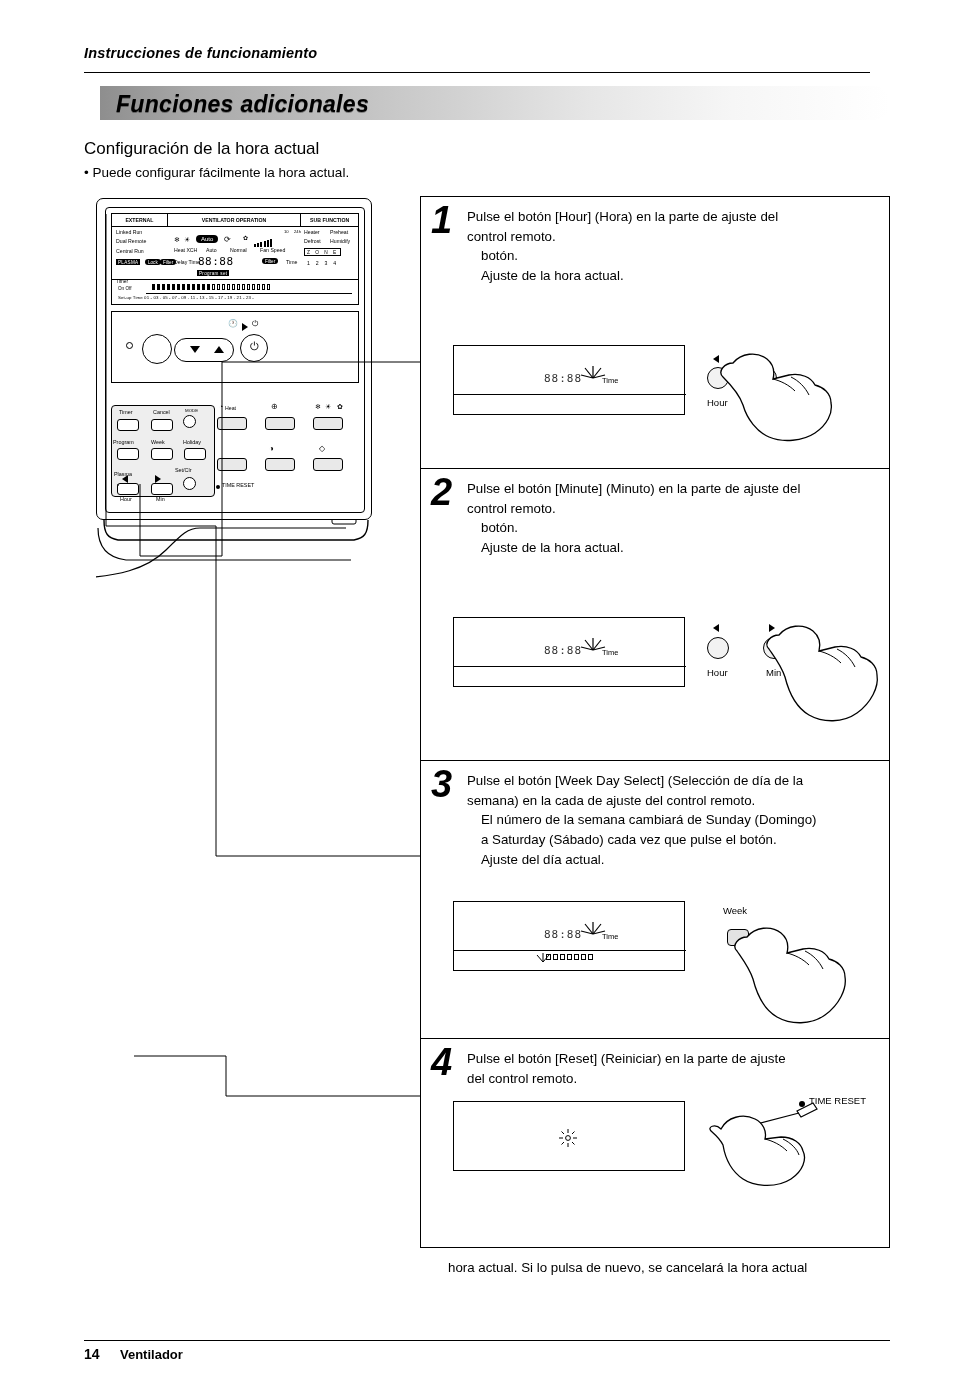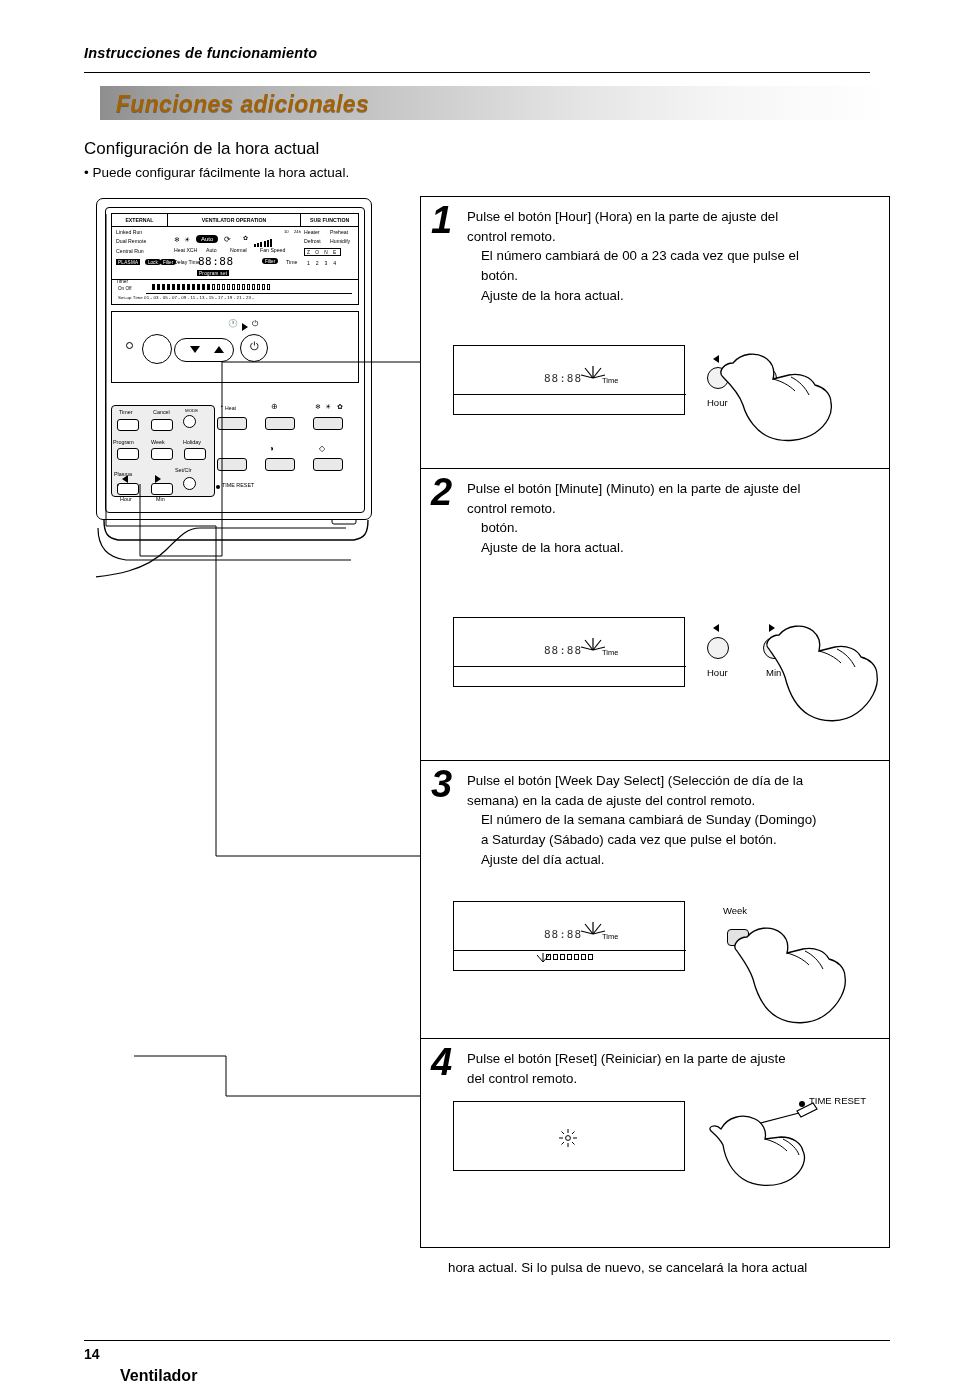--- a/index.html
+++ b/index.html
@@ -27,21 +27,21 @@
 
   
   .banner {
     position: absolute; left: 100px; top: 86px; width: 790px; height: 34px;
     border-radius: 0 17px 17px 0;
     background: linear-gradient(to right, #8e8e8e 0%, #a9a9a9 12%, #c9c9c9 38%, #e6e6e6 62%, #f6f6f6 80%, #ffffff 100%);
   }
   .banner-title {
     position: absolute; left: 116px; top: 91px;
     font-size: 23px; font-weight: bold; font-style: italic;
-    color: #a16207;
+    color: #000000;
     text-shadow: 0 1px 0 rgba(0,0,0,0.35);
     letter-spacing: 0.3px;
   }
 
   .sec-title {
     position: absolute; left: 84px; top: 139px;
     font-size: 17px; font-weight: normal;
   }
   .sec-bullet {
     position: absolute; left: 84px; top: 165px;
@@ -198,21 +198,21 @@
   }
   .footnote .fn-ind { display:block; padding-left:24px; }
 
   .foot-rule {
     position:absolute; left:84px; top:1340px; width:806px; height:1px; background:#000;
   }
   .pageno {
     position:absolute; left:84px; top:1346px; font-size:14px; font-weight:bold;
   }
   .footlabel {
-    position:absolute; left:120px; top:1347px; font-size:16px; font-weight:bold;margin-top:20px;
+    position:absolute; left:120px; top:1347px; font-size:13px; font-weight:bold;
   }
 
   .small-dots { position:absolute; display:flex; gap:2px; }
   .sd { width:5px; height:6px; border:0.8px solid #000; background:#fff; }
 </style>
 </head>
 <body>
 
 <div class="page">
 
@@ -394,21 +394,20 @@
     <path d="M34,288 L34,290" fill="none" stroke="#000" stroke-width="1"></path>
   </svg>
 
   <div class="steps">
 
     <div class="step" style="height:272px;">
       <div class="step-num">1</div>
       <div class="step-text">
         <span>Pulse el botón [Hour] (Hora) en la parte de ajuste del</span><br>
         <span>control remoto.</span>
-        <span class="ind">El número cambiará de 00 a 23 cada vez que pulse el</span>
         <span class="ind">botón.</span>
         <span class="ind">Ajuste de la hora actual.</span>
       </div>
 
       <div class="lcdmini" style="left:32px; top:148px; width:232px; height:70px;">
         <div class="lcdmini-line" style="top:48px; width:232px;"></div>
         <div class="mini-seg" style="left:90px; top:26px;">88:88</div>
         <div class="mini-time" style="left:148px; top:30px;">Time</div>
         <svg class="flash" style="left:126px; top:18px;" viewBox="0 0 26 22">
           <g stroke="#000" stroke-width="1.2">

